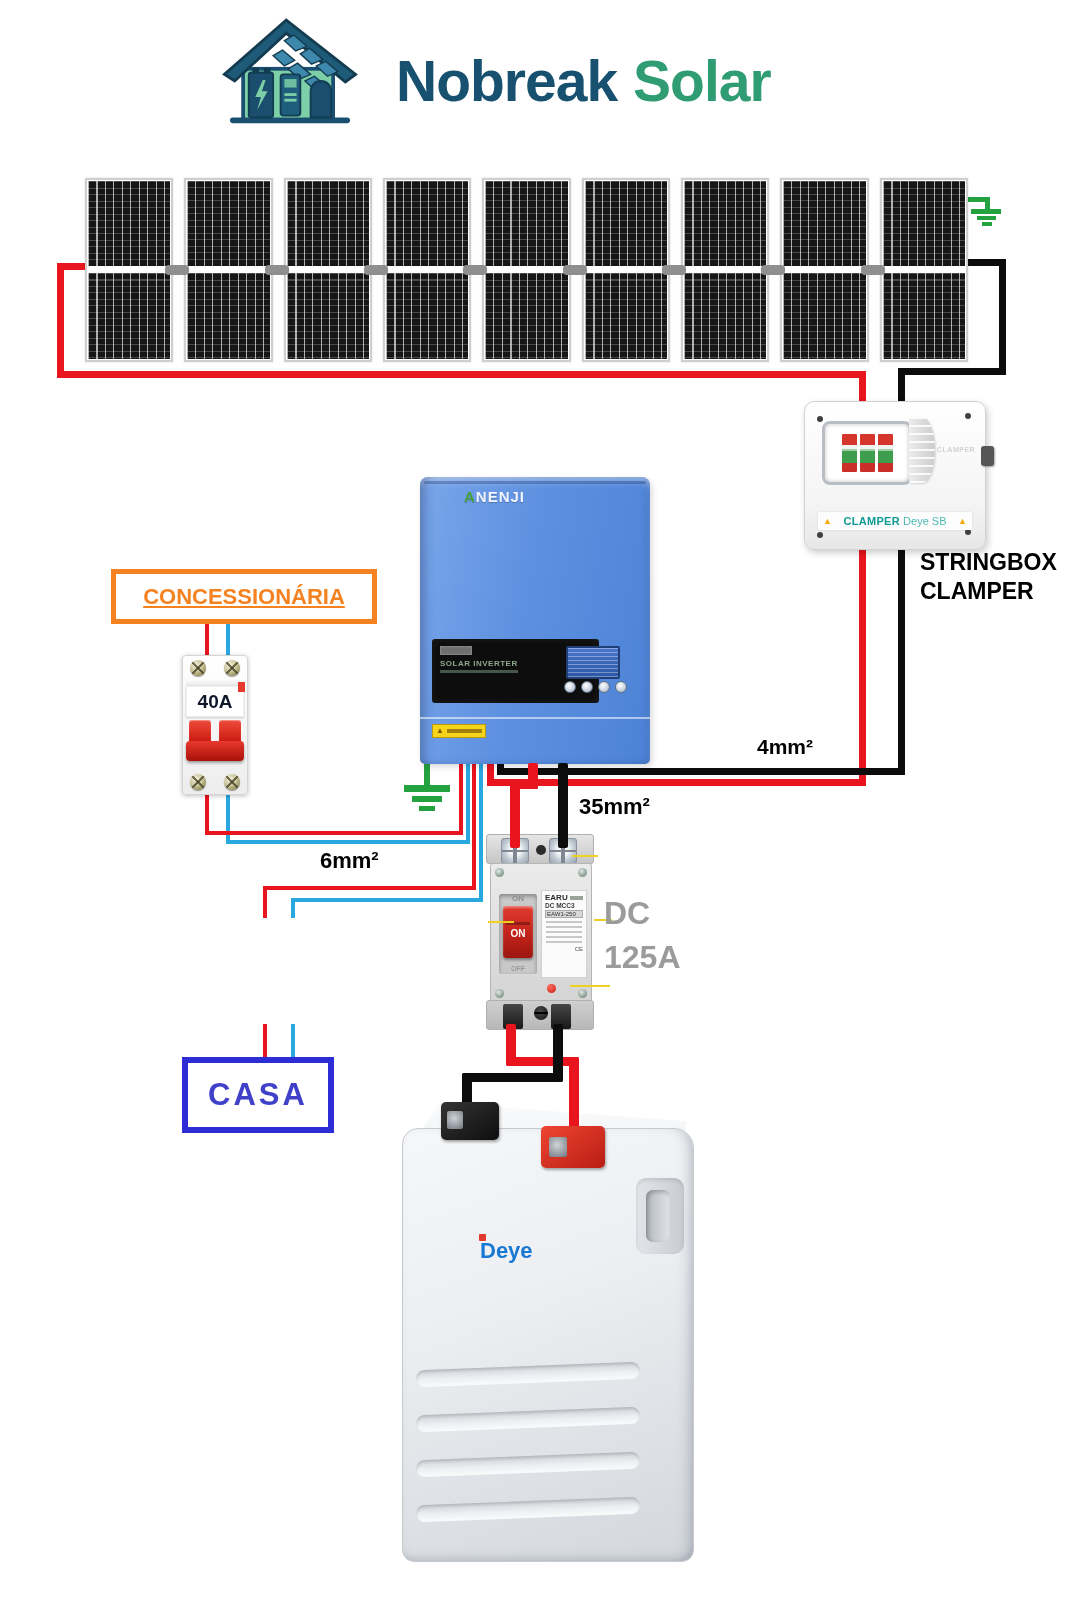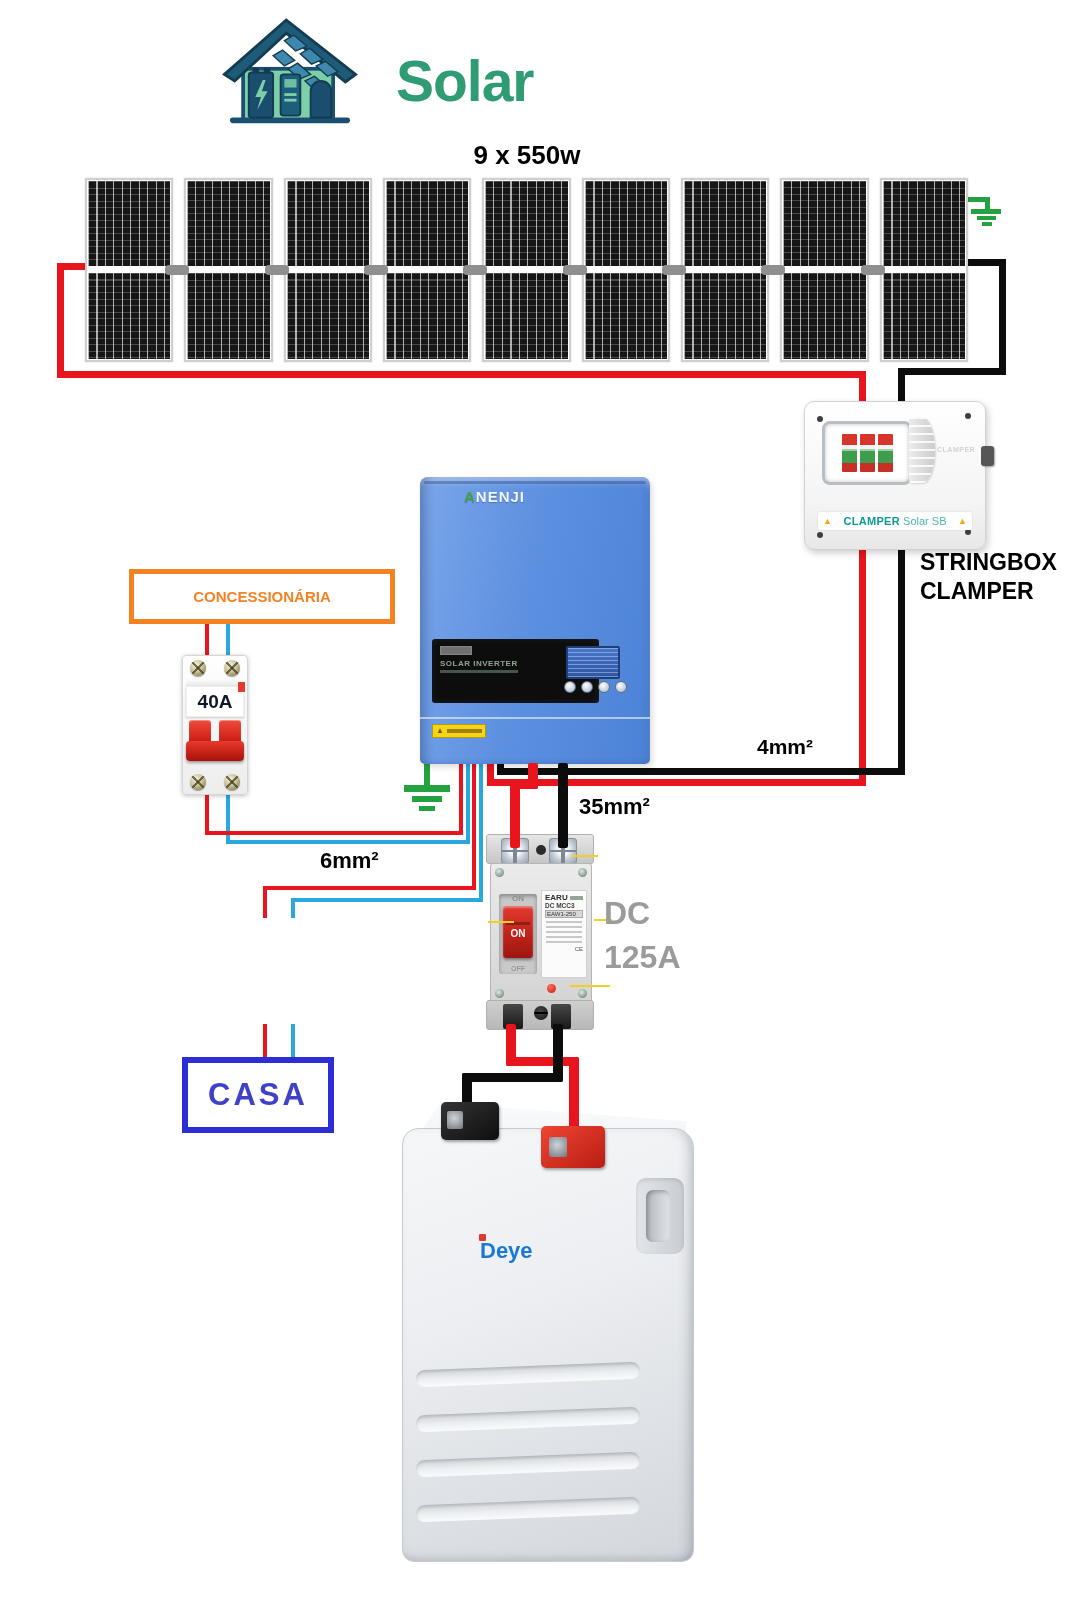--- a/index.html
+++ b/index.html
@@ -29,22 +29,22 @@
   #inv-title{left:397px;top:395px;width:260px;text-align:center;font-size:25px;line-height:33px;}
   #sb-caption{left:920px;top:548px;font-size:23px;line-height:29px;}
   #lbl-pv{left:757px;top:735px;font-size:21px;}
   #lbl-bat{left:579px;top:794px;font-size:22px;}
   #lbl-ac{left:320px;top:848px;font-size:22px;}
   #dc-caption{left:604px;top:891px;font-size:32px;line-height:44px;color:#9b9b9b;z-index:9;position:absolute;font-weight:800;}
   #bat-specs{left:681px;top:1258px;font-size:22px;line-height:28px;font-weight:700;}
 
   
   .namebox{position:absolute;z-index:6;background:#fff;display:flex;align-items:center;justify-content:center;font-weight:800;}
-  #box-utility{left:129px;top:569px;width:256px;height:45px;border:5px solid var(--utility-orange);
-               color:var(--utility-orange);font-size:15px;}
+  #box-utility{left:111px;top:569px;width:256px;height:45px;border:5px solid var(--utility-orange);
+               color:var(--utility-orange);font-size:22px;text-decoration:underline;}
   #box-casa{left:182px;top:1057px;width:140px;height:64px;border:6px solid var(--house-blue);
             color:#4040c8;font-size:31px;letter-spacing:3px;}
 
   
   #panel-array{position:absolute;left:85px;top:178px;width:883px;height:184px;display:flex;gap:11px;z-index:6;}
   .panel{position:relative;flex:1;background:#fff;border:2px solid #cfcfcf;box-sizing:border-box;
          box-shadow:0 0 2px rgba(0,0,0,.15);}
   .panel .half{position:absolute;left:1px;right:1px;
       background:repeating-linear-gradient(90deg,rgba(255,255,255,.65) 0 1px,transparent 1px 8.5px),
                  repeating-linear-gradient(180deg,rgba(255,255,255,.22) 0 1px,transparent 1px 6.5px),#161616;}
@@ -219,24 +219,24 @@
         <rect x="52" y="57" width="7" height="6" fill="#123c52"></rect>
       <path d="M51 70 L43 88 H49 L45 102 L56 82 H50 L54 70 Z" fill="#7ccfa6"></path>
       <rect x="70" y="64" width="21" height="44" rx="3" fill="#1f5d7d" stroke="#123c52" stroke-width="2"></rect>
       <rect x="74" y="69" width="13" height="9" fill="#7ccfa6" opacity=".85"></rect>
       <rect x="74" y="84" width="13" height="3" fill="#7ccfa6"></rect>
         <rect x="74" y="90" width="13" height="3" fill="#7ccfa6"></rect>
       <path d="M102 110 v-28 a11 11 0 0 1 22 0 v28 Z" fill="#1b4e6e" stroke="#123c52" stroke-width="2"></path>
     </svg>
   </div>
   <div id="brand">
+    <span class="b1">Nobreak</span>
       <span class="b2">Solar</span>
   </div>
 
-  <div class="cap" id="lbl-array">9 x 550w</div>
   <div class="cap" id="sb-caption">
     <div>STRINGBOX</div>
     <div>CLAMPER</div>
   </div>
   <div class="cap" id="lbl-pv">4mm²</div>
   <div class="cap" id="lbl-bat">35mm²</div>
   <div class="cap" id="lbl-ac">6mm²</div>
   <div id="dc-caption">
     <div>DC</div>
     <div>125A</div>
@@ -347,21 +347,21 @@
           <span class="w"></span>
           <span class="g"></span>
           <span class="r2"></span>
         </div>
     </div>
     <div id="sb-vent"></div>
     <div id="sb-mark">CLAMPER</div>
     <div id="sb-knob"></div>
     <div id="sb-strip">
       <span class="wtri">▲</span>
-      <span id="sb-name"><span class="c1">CLAMPER</span><span class="c2"> Solar SB</span></span>
+      <span id="sb-name"><span class="c1">CLAMPER</span><span class="c2"> Deye SB</span></span>
       <span class="wtri">▲</span>
     </div>
   </div>
 
   <div id="dcbreaker">
     <div class="dc-flange top">
       <div class="dcterm l"></div>
       <div class="dc-hole"></div>
       <div class="dcterm r"></div>
     </div>

